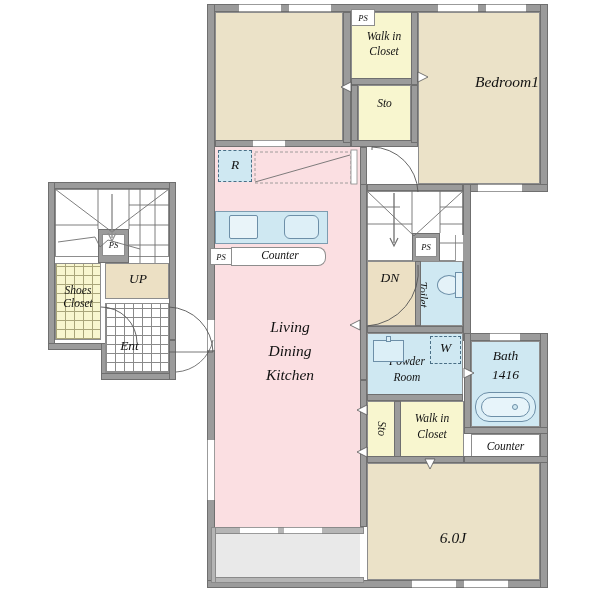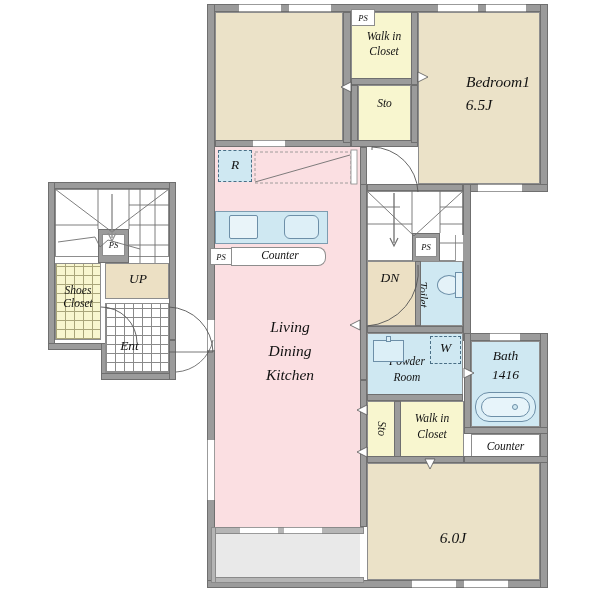--- a/index.html
+++ b/index.html
@@ -96,22 +96,21 @@
   <div class="wall" style="left:351px;top:78px;width:67px;height:7px;"></div>
   <div class="wall" style="left:411px;top:12px;width:7px;height:73px;"></div>
 
   <div class="room lyellow ol" style="left:358px;top:85px;width:53px;height:58px;"></div>
   <div class="lbl sml" style="left:358px;top:97px;width:53px;">Sto</div>
   <div class="wall" style="left:351px;top:85px;width:7px;height:58px;"></div>
   <div class="wall" style="left:351px;top:140px;width:67px;height:7px;"></div>
   <div class="wall" style="left:411px;top:85px;width:7px;height:58px;"></div>
 
   <div class="room beige ol" style="left:418px;top:12px;width:122px;height:172px;"></div>
-  <div class="lbl big" style="left:434px;top:73px;width:128px;">Bedroom1</div>
-  <div class="lbl big" style="left:420px;top:96px;width:118px;">6.5J</div>
+  <div class="lbl big" style="left:443px;top:73px;width:128px;">Bedroom1</div>
   <div class="win" style="left:438px;top:4px;width:40px;height:8px;"></div>
   <div class="win" style="left:486px;top:4px;width:40px;height:8px;"></div>
   <div class="win" style="left:478px;top:184px;width:44px;height:8px;"></div>
 
   <div class="room pink" style="left:215px;top:147px;width:152px;height:380px;"></div>
   <div class="lbl big" style="left:220px;top:318px;width:140px;">Living</div>
   <div class="lbl big" style="left:220px;top:342px;width:140px;">Dining</div>
   <div class="lbl big" style="left:220px;top:366px;width:140px;">Kitchen</div>
 
   <div class="room lblue dash" style="left:218px;top:150px;width:34px;height:32px;"></div>

